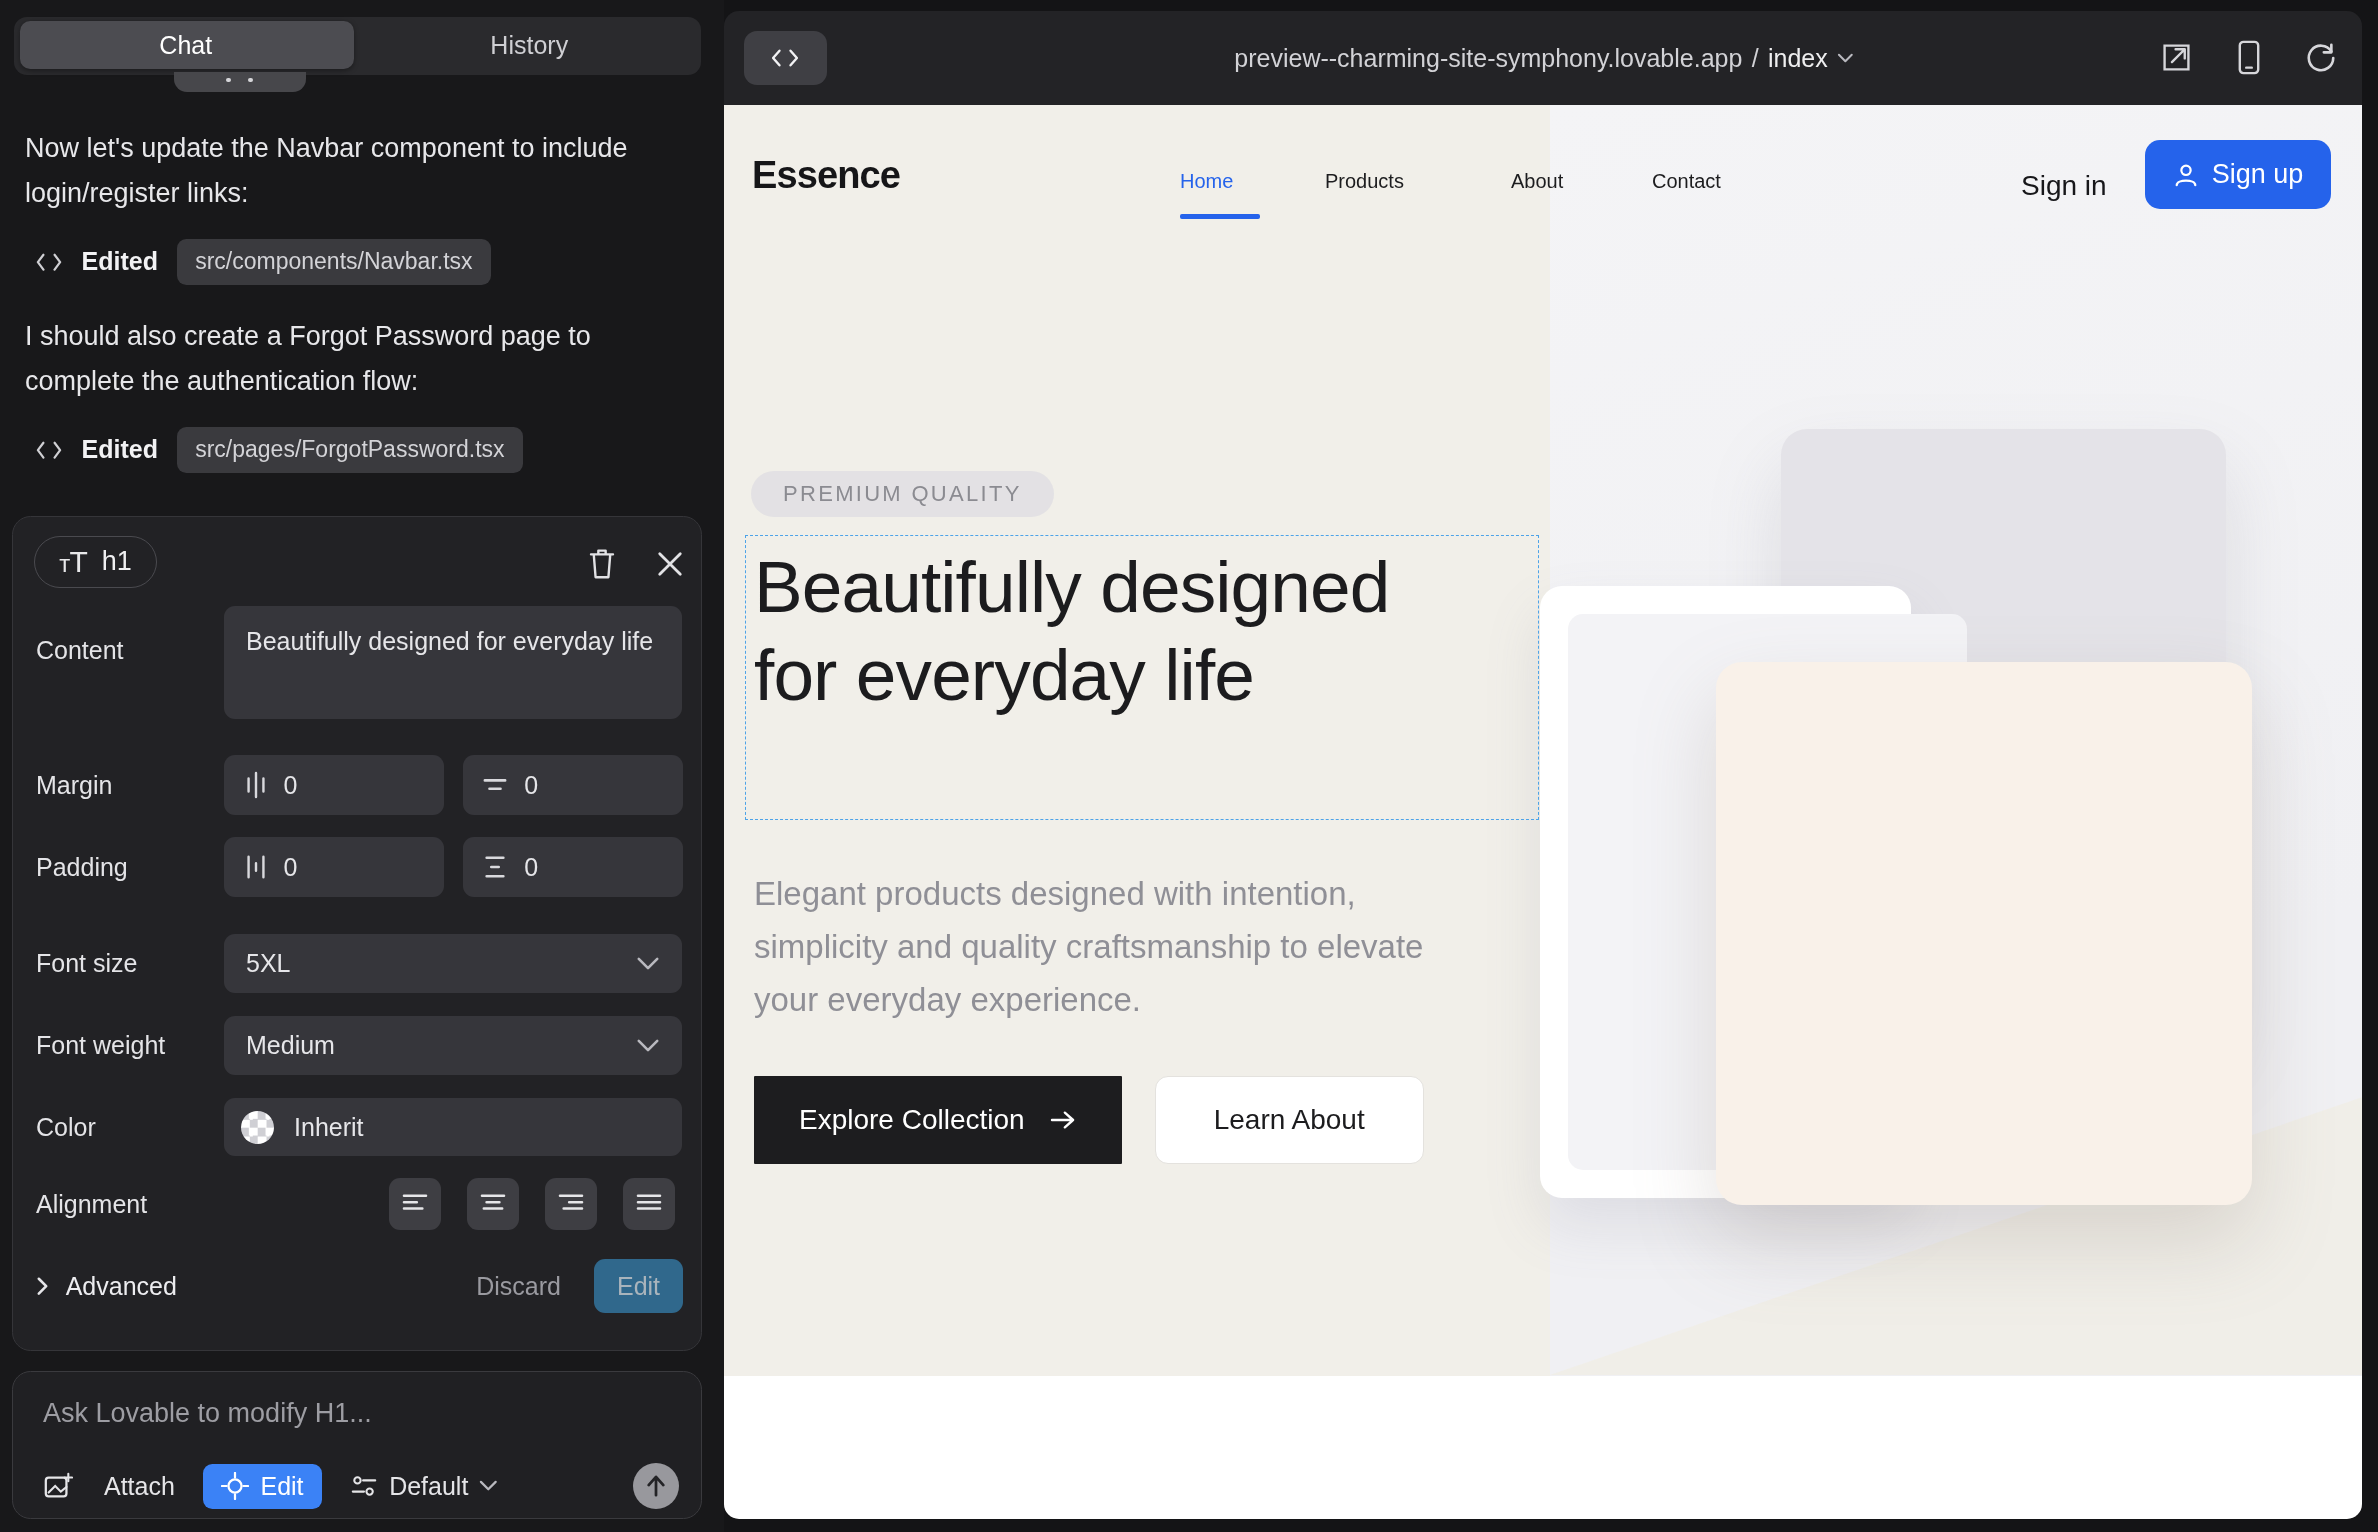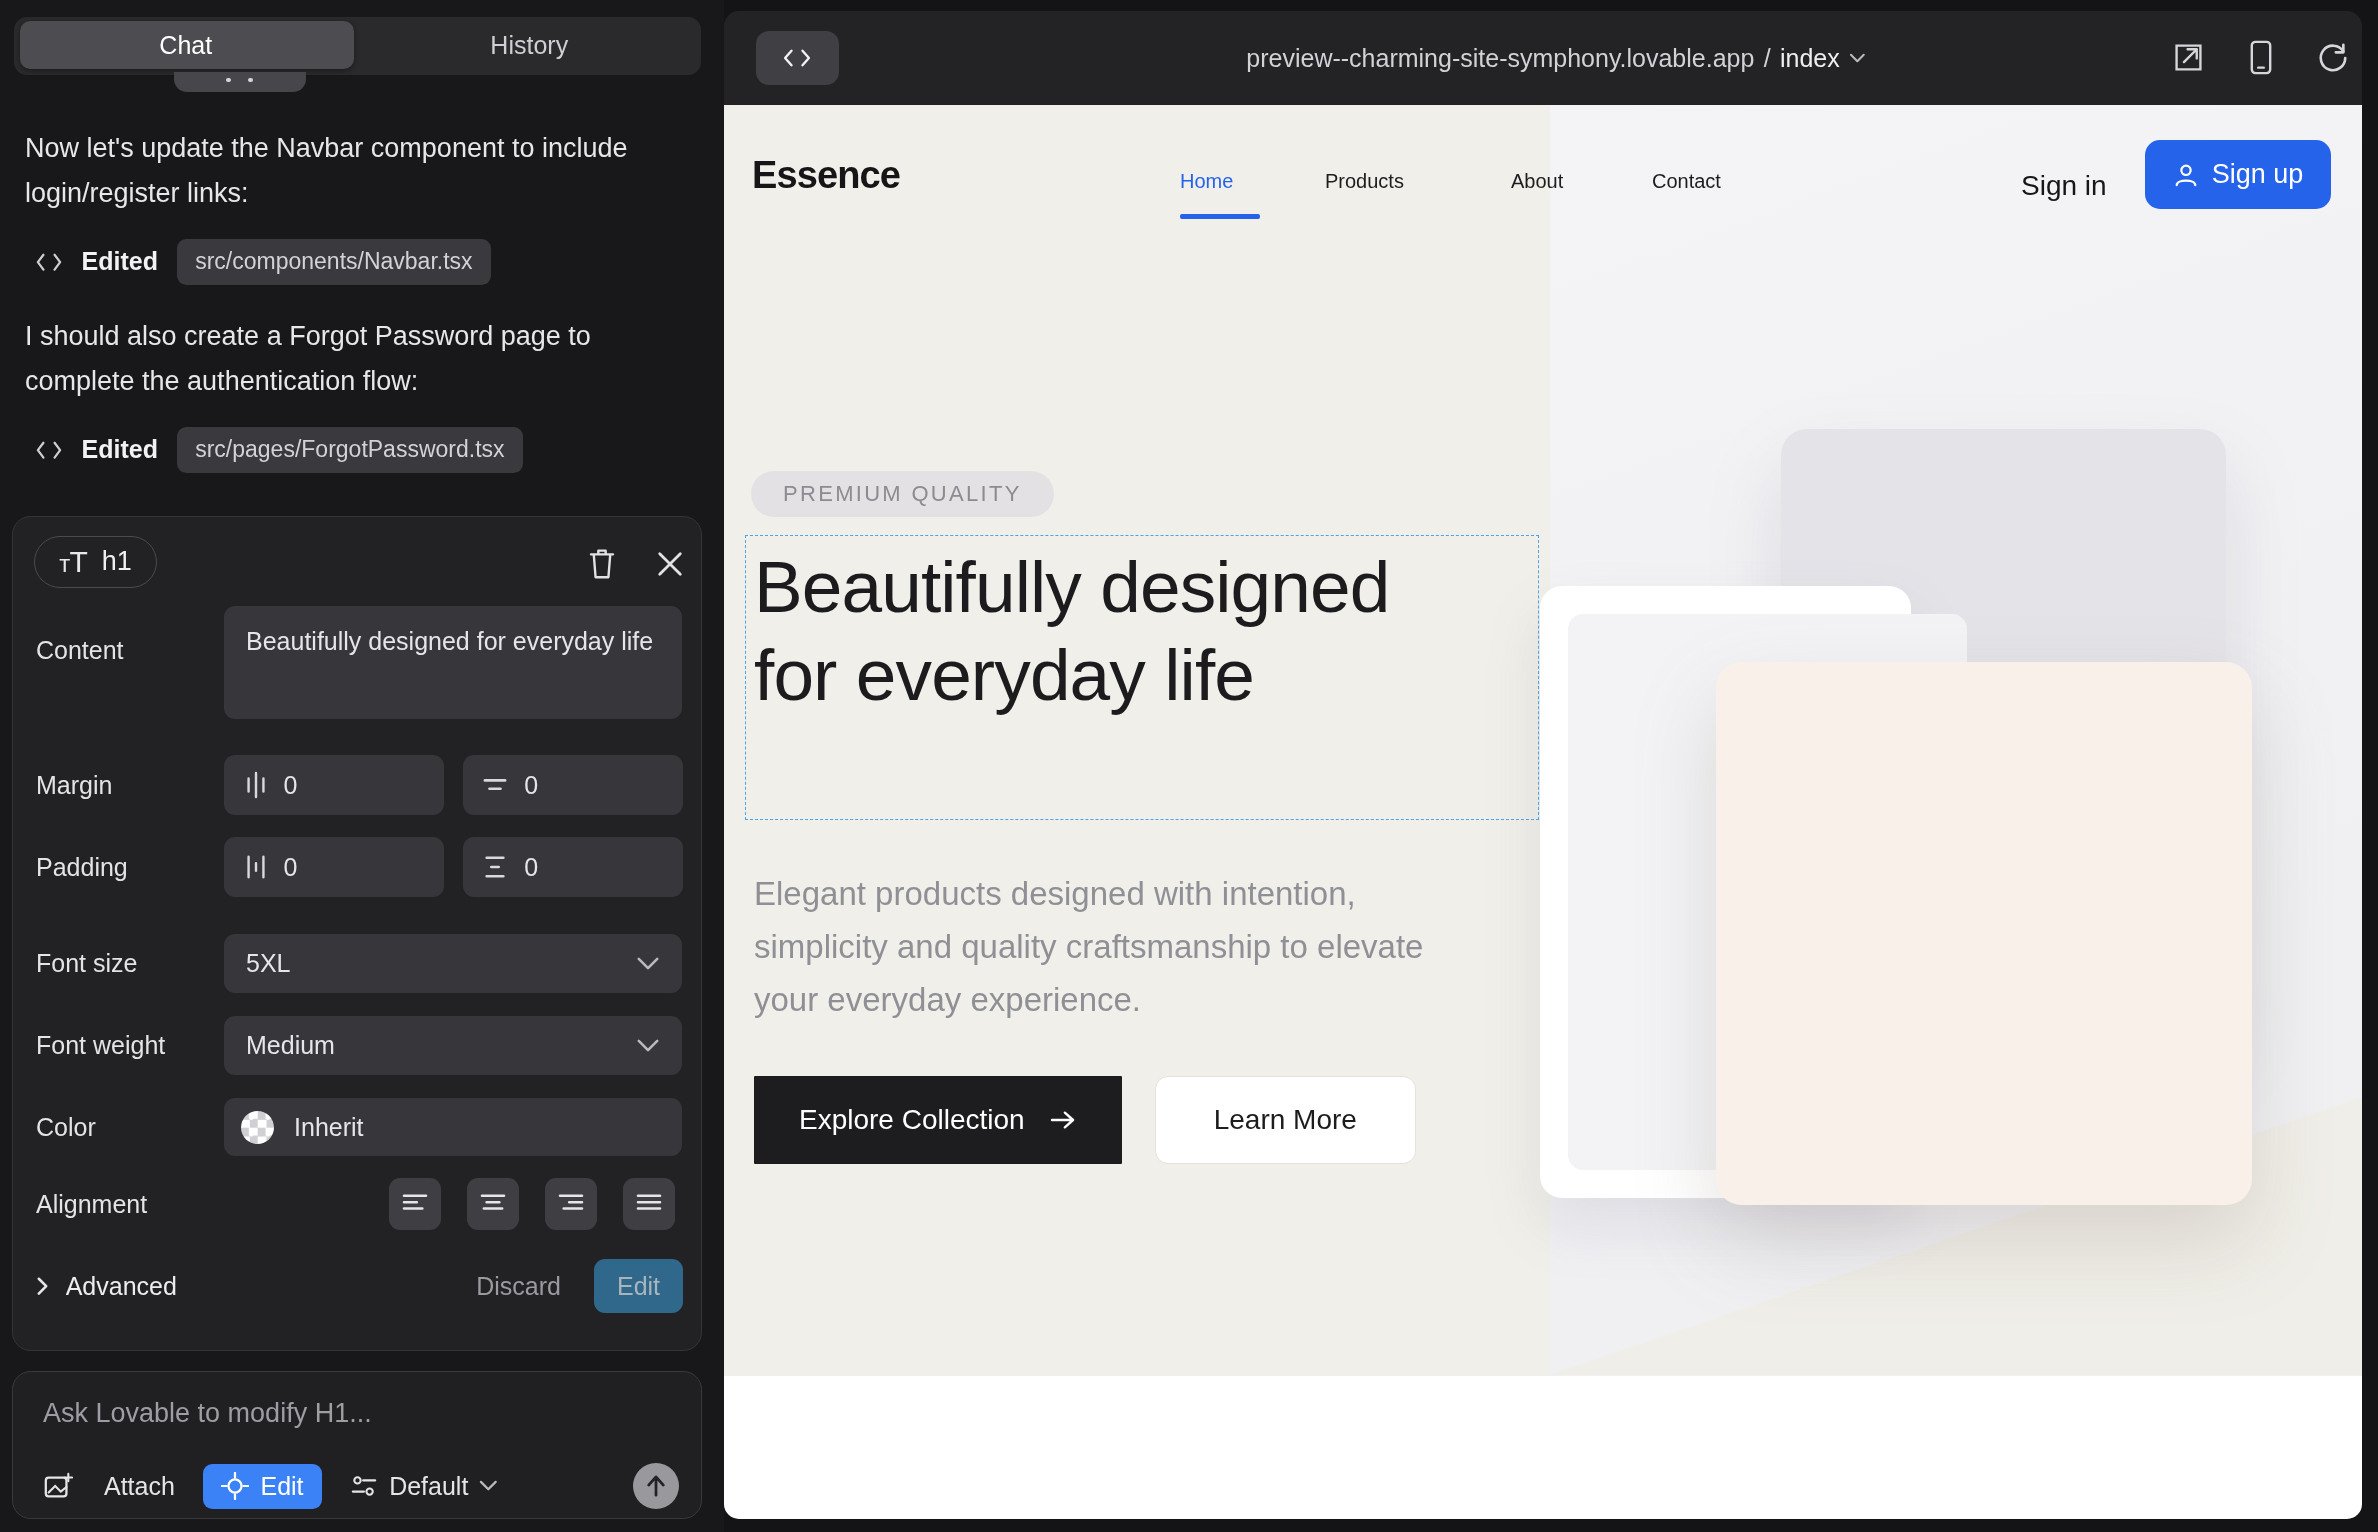--- a/index.html
+++ b/index.html
@@ -71,21 +71,21 @@
   #prompt-input { position:absolute; left:30px; top:26px; width:631px; height:46px; background:transparent; border:none; outline:none; resize:none; font-size:27px; color:#e6e6e9; font-family:"Liberation Sans",sans-serif; }
   #prompt-input::placeholder { color:#9d9da3; }
   .prompt-row { position:absolute; left:30px; right:22px; top:91px; display:flex; align-items:center; gap:28px; }
   .attach { display:flex; align-items:center; gap:31px; color:#e5e5e8; font-size:25px; cursor:pointer; }
   .editpill { display:flex; align-items:center; gap:11px; background:#3b82f6; border-radius:9.3px; height:45px; padding:0 18.6px; color:#ffffff; font-size:25px; cursor:pointer; }
   .modebtn { display:flex; align-items:center; gap:11px; color:#e5e5e8; font-size:25px; cursor:pointer; }
   .sendbtn { margin-left:auto; width:46px; height:46px; border-radius:50%; background:#98989d; display:flex; align-items:center; justify-content:center; cursor:pointer; }
 
   
   #preview { position:absolute; left:724px; top:11px; width:1638px; height:1508px; background:#232326; border-radius:15px; overflow:hidden; }
-  #chrome { position:absolute; left:13px; top:0; width:100%; height:94px; display:flex; align-items:center; }
+  #chrome { position:absolute; left:1px; top:0; width:100%; height:94px; display:flex; align-items:center; }
   .devtoggle { position:absolute; left:18.6px; top:20.4px; width:83px; height:54px; background:#3f3f44; border-radius:13px; display:flex; align-items:center; justify-content:center; color:#f2f2f4; cursor:pointer; }
   .urlbar { position:absolute; left:0; width:100%; text-align:center; font-size:25px; color:#d2d2d6; display:flex; justify-content:center; align-items:center; gap:9.3px; cursor:pointer; }
   .urlbar .path { color:#eeeeef; }
   .chrome-icons { position:absolute; right:24px; top:28px; display:flex; gap:35px; align-items:center; }
   .chrome-icons .icon-btn2 { width:37px; height:37px; display:flex; align-items:center; justify-content:center; cursor:pointer; }
 
   
   #site { position:absolute; left:0; top:94px; width:1638px; height:1415px; background:#ffffff; overflow:hidden; }
   .hero { position:absolute; left:0; top:0; width:1638px; height:1271px; background:#f1efe9; }
   .hero-right { position:absolute; left:826px; top:0; width:813px; height:1271px; background:linear-gradient(160deg,#f4f4f6 0%,#f0f0f3 70%); }
@@ -428,21 +428,21 @@
 
         <div class="cta-row">
           <button class="cta-primary">
             <span>Explore Collection</span>
             <span>
               <svg width="28" height="22" viewBox="0 0 30 24">
                   <path d="M3 12 H26 M17 4 L26 12 L17 20" stroke="#ffffff" stroke-width="2.6" fill="none" stroke-linecap="round" stroke-linejoin="round"></path>
                 </svg>
             </span>
           </button>
-          <button class="cta-secondary">Learn More</button>
+          <button class="cta-secondary">Learn About</button>
         </div>
       </div>
 
       <div class="site-nav">
         <div class="logo">Essence</div>
         <span class="navlink active" id="nav-home">Home</span>
         <span class="navlink" id="nav-products">Products</span>
         <span class="navlink" id="nav-about">About</span>
         <span class="navlink" id="nav-contact">Contact</span>
         <div class="nav-underline"></div>

